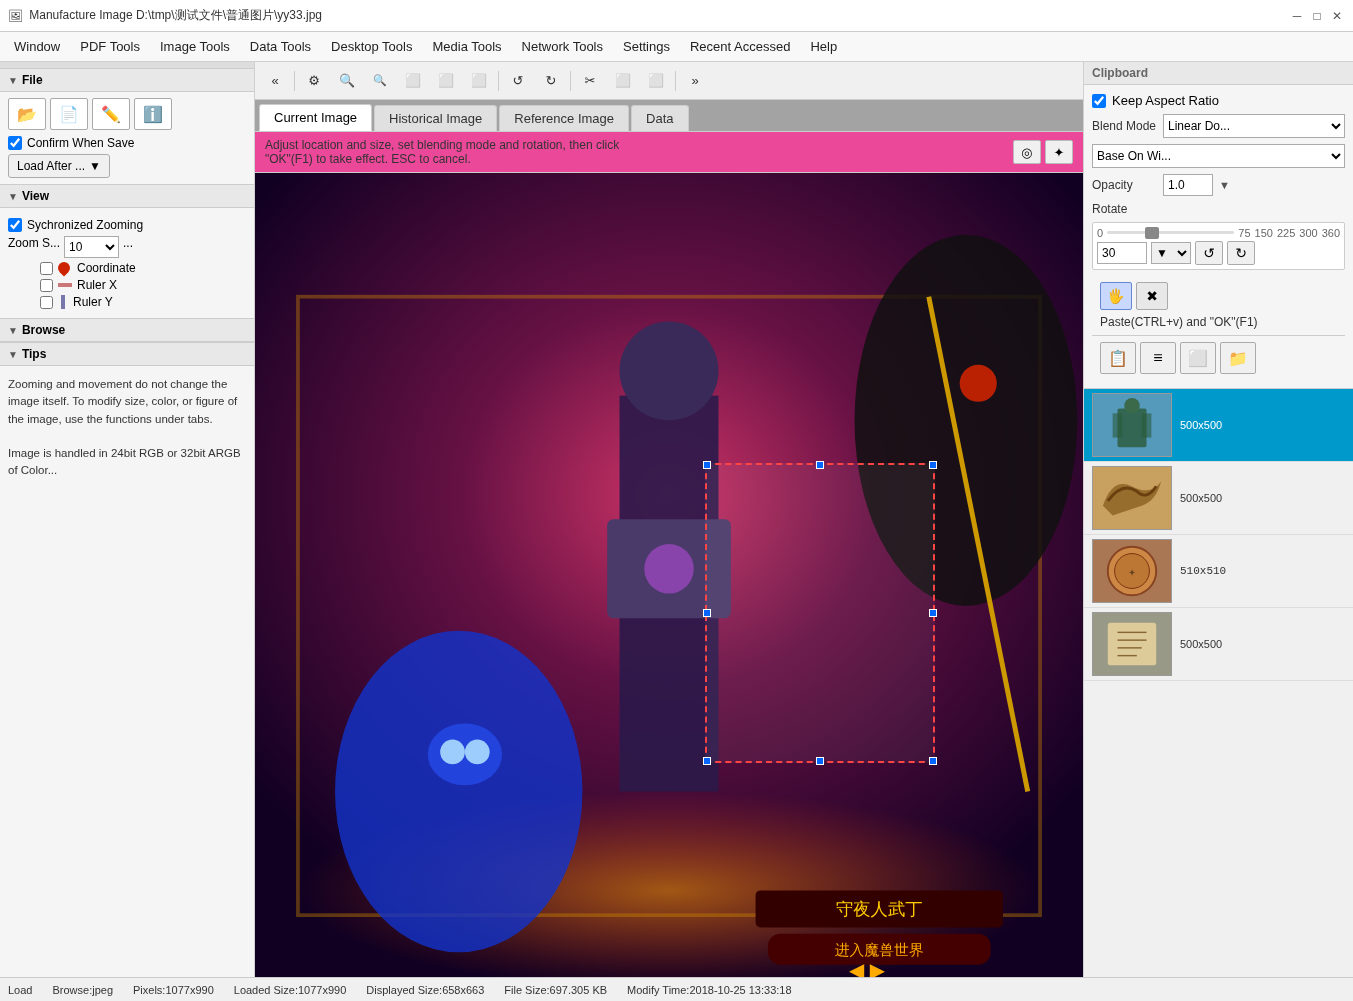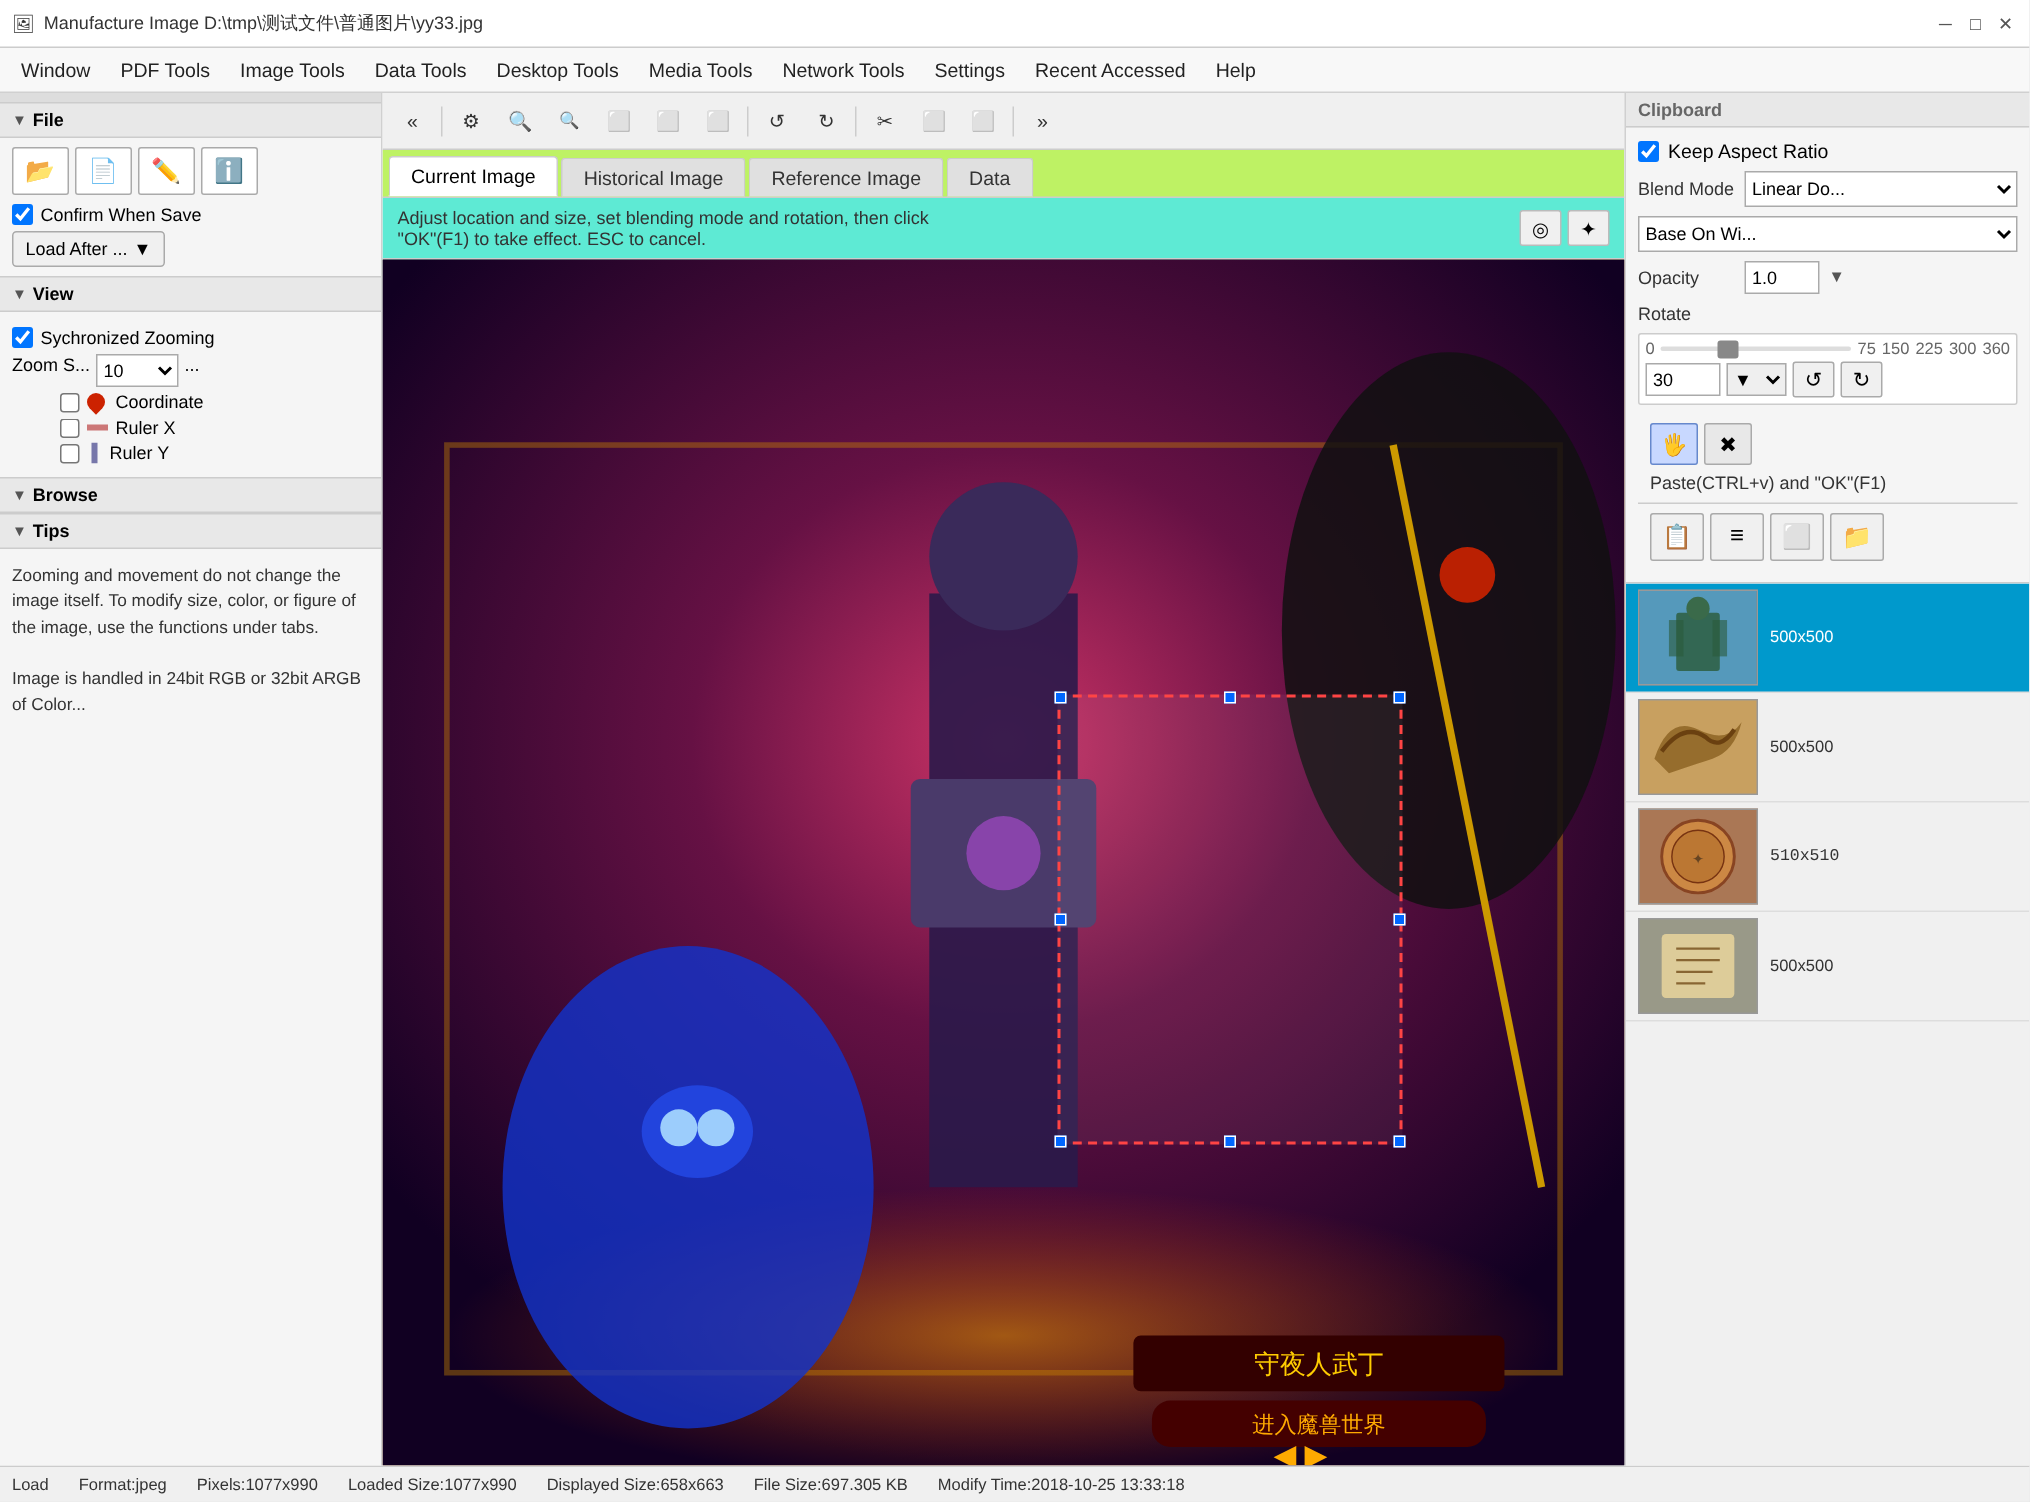--- a/index.html
+++ b/index.html
@@ -140,21 +140,21 @@
       border-radius: 2px;
       cursor: pointer;
       display: flex; align-items: center; justify-content: center;
       font-size: 13px;
       color: #333;
     }
     .tb-separator { width: 1px; height: 20px; background: #ccc; margin: 0 2px; }
 
     
     #tabs-container {
-      background: #bef264;
+      background: #a3a3a3;
       border-bottom: 1px solid #ccc;
       display: flex;
       align-items: flex-end;
       padding: 0 4px;
       padding-top: 4px;
     }
     .tab {
       padding: 5px 14px;
       font-size: 13px;
       cursor: pointer;
@@ -167,21 +167,21 @@
     }
     .tab.active {
       background: #fff;
       border-bottom: 1px solid #fff;
       color: #000;
       font-weight: 500;
     }
 
     
     #notice-bar {
-      background: #5eead4;
+      background: #ec4899;
       border-bottom: 1px solid #ccc;
       padding: 6px 10px;
       font-size: 12px;
       color: #333;
       display: flex;
       align-items: center;
       justify-content: space-between;
     }
     .notice-icons { display: flex; gap: 4px; }
     .notice-icon-btn { width: 28px; height: 24px; background: #f0f0f0; border: 1px solid #bbb; border-radius: 2px; cursor: pointer; display: flex; align-items: center; justify-content: center; font-size: 13px; }
@@ -724,19 +724,19 @@
         </div>
         <span class="gallery-info gallery-size" style="color:#333;">500x500</span>
       </div>
 
     </div>
   </div>
 </div>
 
 <div id="statusbar">
   <span>Load</span>
-  <span>Format:jpeg</span>
+  <span>Browse:jpeg</span>
   <span>Pixels:1077x990</span>
   <span>Loaded Size:1077x990</span>
   <span>Displayed Size:658x663</span>
   <span>File Size:697.305 KB</span>
   <span>Modify Time:2018-10-25  13:33:18</span>
 </div>
 
 </body></html>

